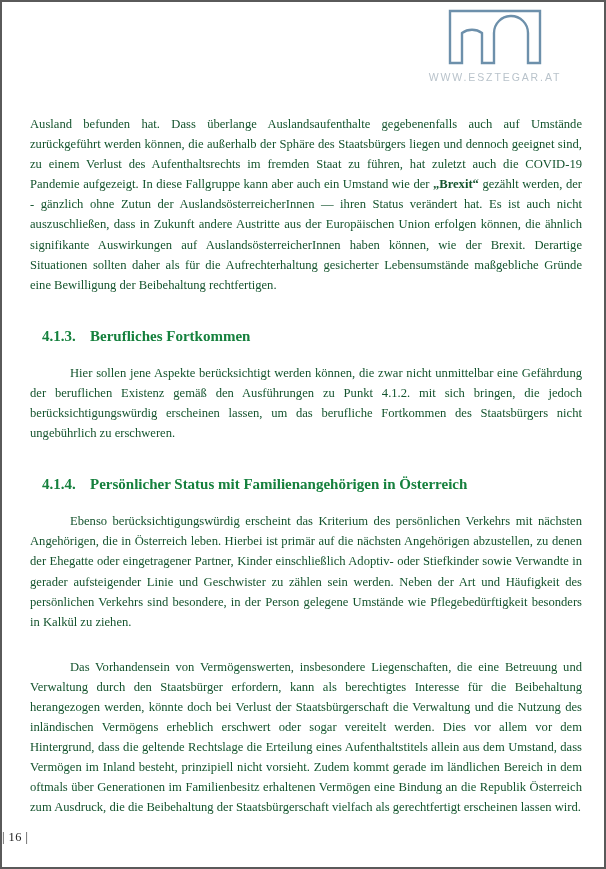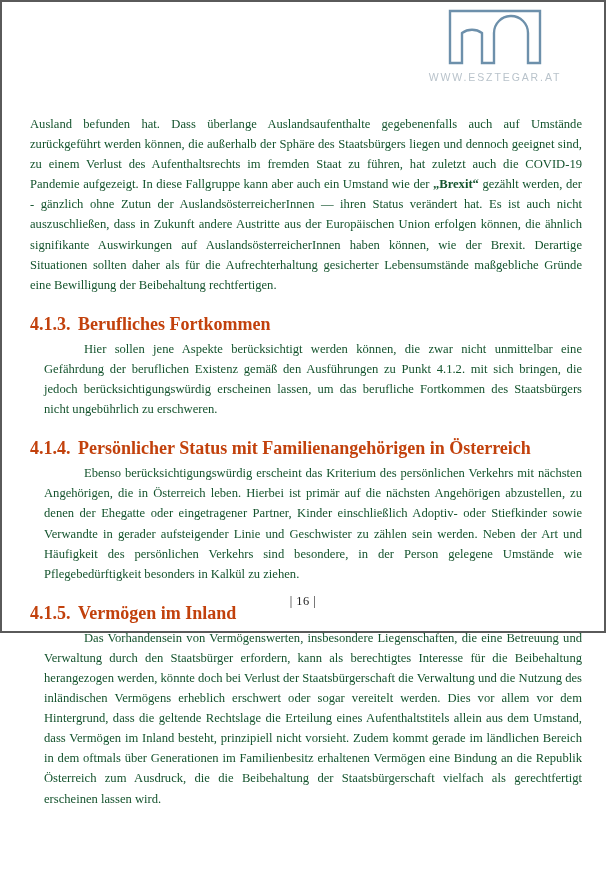--- a/index.html
+++ b/index.html
@@ -12,21 +12,21 @@
     width: 606px;
     height: 869px;
     overflow: hidden;
     font-family: "Liberation Serif", "DejaVu Serif", serif;
   }
 
   .page {
     position: relative;
     box-sizing: border-box;
     width: 606px;
-    height: 633px;
+    height: 869px;
     background: #ffffff;
     border: 2px solid #5a5a5a;
     padding: 0;
   }
 
   
   .header {
     position: absolute;
     top: 0px;
     left: 0px;
@@ -68,48 +68,46 @@
     margin: 0 0 0 0;
     font-size: 12.6px;
     line-height: 20.1px;
     text-align: justify;
     text-justify: inter-word;
     color: #14532d;
     hyphens: none;
   }
   p.body.indent {
     text-indent: 40px;
-    margin-left: 14px;
   }
 
   h3.section {
-    margin: 0;
-    font-size: 18px;
+    margin: 12px;
+    font-size: 15px;
     font-weight: bold;
-    color: #c2410c;
+    color: #15803d;
     line-height: 19px;
     white-space: nowrap;
   }
   h3.section .num {
     display: inline-block;
     width: 48px;
   }
 
   .gap-after-para { height: 20px; }
   .gap-after-head { height: 5px; }
 
   b.inline-bold { font-weight: bold; }
 
   
   .footer {
     position: absolute;
     left: 0;
     right: 0;
     bottom: 22px;
-    text-align: center;
     font-size: 12.4px;
     color: #222222;
     letter-spacing: 0.5px;
   }
 </style>
 </head>
 <body>
 
 <div class="page">
 
@@ -135,21 +133,20 @@
     <p class="body indent">Hier sollen jene Aspekte berücksichtigt werden können, die zwar nicht unmittelbar eine Gefährdung der beruflichen Existenz gemäß den Ausführungen zu Punkt 4.1.2. mit sich bringen, die jedoch berücksichtigungswürdig erscheinen lassen, um das berufliche Fortkommen des Staatsbürgers nicht ungebührlich zu erschweren.</p>
 
     <div class="gap-after-para"></div>
 
     <h3 class="section"><span class="num">4.1.4.</span><span>Persönlicher Status mit Familienangehörigen in Österreich</span></h3>
     <div class="gap-after-head"></div>
     <p class="body indent">Ebenso berücksichtigungswürdig erscheint das Kriterium des persönlichen Verkehrs mit nächsten Angehörigen, die in Österreich leben. Hierbei ist primär auf die nächsten Angehörigen abzustellen, zu denen der Ehegatte oder eingetragener Partner, Kinder einschließlich Adoptiv- oder Stiefkinder sowie Verwandte in gerader aufsteigender Linie und Geschwister zu zählen sein werden. Neben der Art und Häufigkeit des persönlichen Verkehrs sind besondere, in der Person gelegene Umstände wie Pflegebedürftigkeit besonders in Kalkül zu ziehen.</p>
 
     <div class="gap-after-para"></div>
 
-    <h3 class="section"><span class="num">4.1.5.</span><span>Vermögen im Inland</span></h3>
     <div class="gap-after-head"></div>
     <p class="body indent">Das Vorhandensein von Vermögenswerten, insbesondere Liegenschaften, die eine Betreuung und Verwaltung durch den Staatsbürger erfordern, kann als berechtigtes Interesse für die Beibehaltung herangezogen werden, könnte doch bei Verlust der Staatsbürgerschaft die Verwaltung und die Nutzung des inländischen Vermögens erheblich erschwert oder sogar vereitelt werden. Dies vor allem vor dem Hintergrund, dass die geltende Rechtslage die Erteilung eines Aufenthaltstitels allein aus dem Umstand, dass Vermögen im Inland besteht, prinzipiell nicht vorsieht. Zudem kommt gerade im ländlichen Bereich in dem oftmals über Generationen im Familienbesitz erhaltenen Vermögen eine Bindung an die Republik Österreich zum Ausdruck, die die Beibehaltung der Staatsbürgerschaft vielfach als gerechtfertigt erscheinen lassen wird.</p>
 
   </div>
 
   <div class="footer">
     <span>| 16 |</span>
   </div>
 
 </div>

